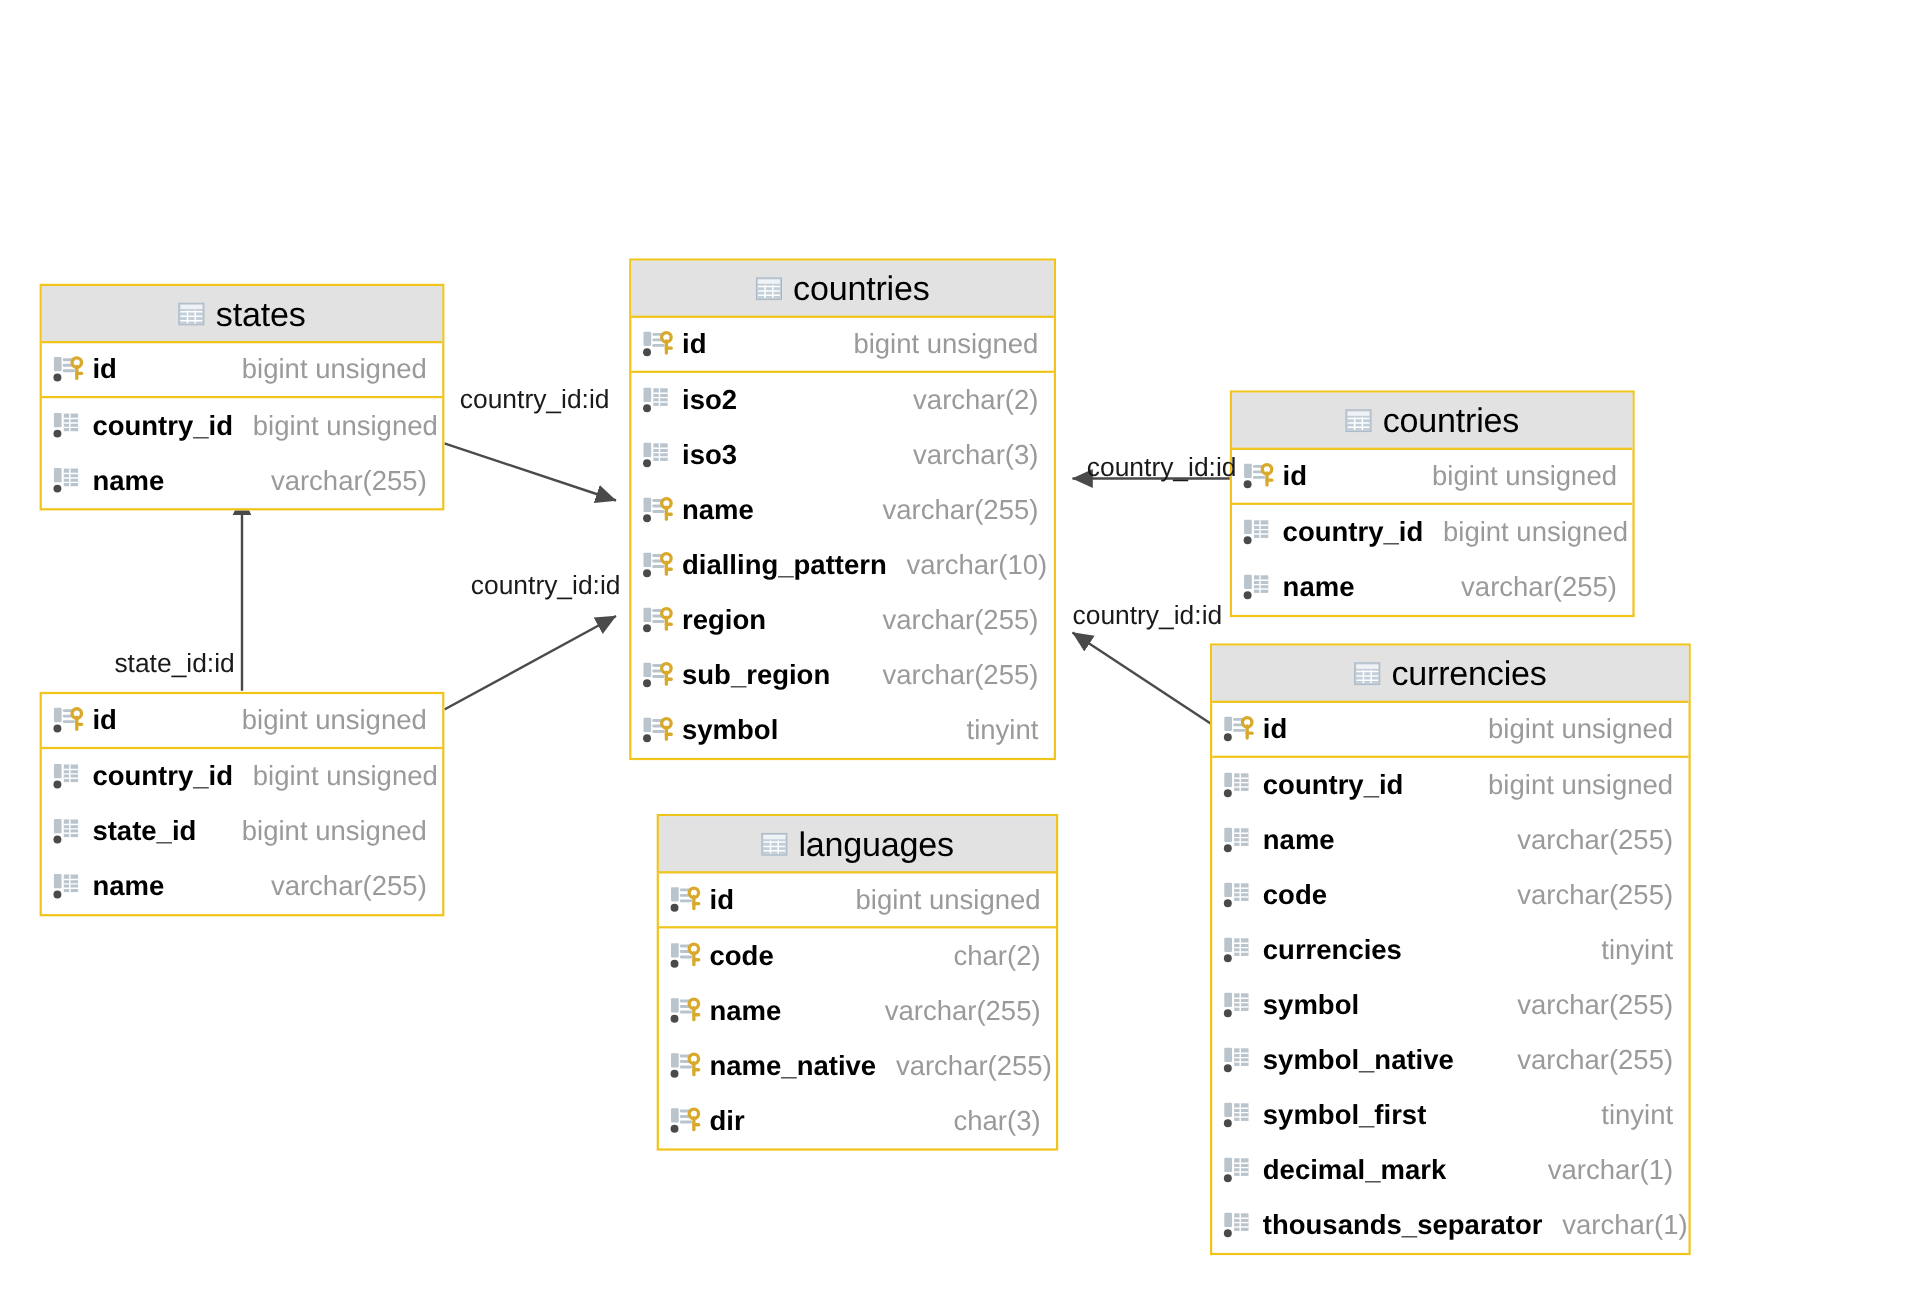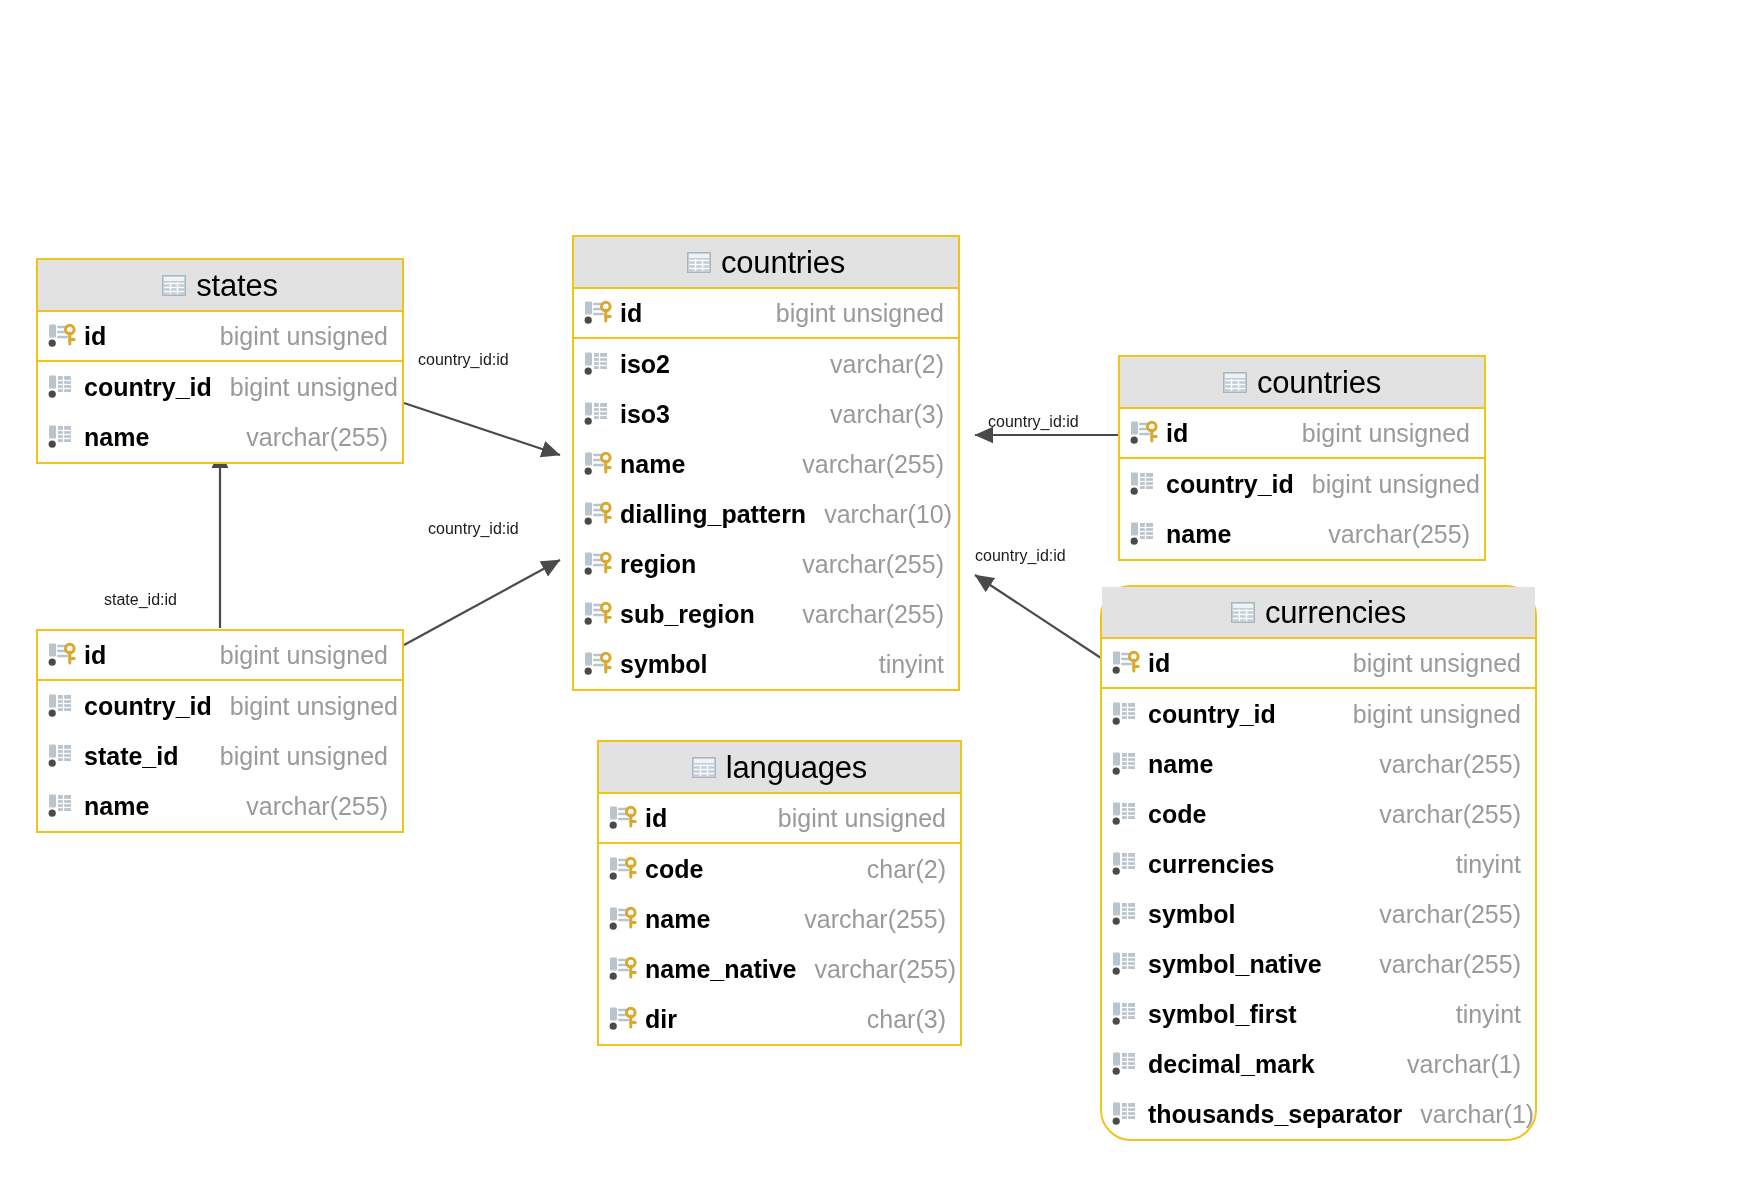--- a/index.html
+++ b/index.html
@@ -86,21 +86,21 @@
     margin-left: auto;
     padding-left: 18px;
     font-size: 25px;
     color: #9a9a9a;
     white-space: nowrap;
     line-height: 1;
     font-weight: 400;
   }
   .edge-label {
     position: absolute;
-    font-size: 16px;
+    font-size: 24px;
     color: #1a1a1a;
     white-space: nowrap;
     line-height: 1;
     font-family: "Liberation Sans", sans-serif;
   }
 </style>
 </head>
 <body>
 
 <div id="canvas">
@@ -456,21 +456,21 @@
                 <line x1="10" y1="6.5" x2="23" y2="6.5"></line>
                 <line x1="10" y1="10.5" x2="23" y2="10.5"></line>
                 <line x1="10" y1="14.5" x2="23" y2="14.5"></line>
                 <line x1="15.5" y1="2" x2="15.5" y2="18"></line>
               </g>
             </svg></span>
           <span class="attr-name">name</span>
           <span class="attr-type">varchar(255)</span>
         </div>
       </div>
-      <div class="entity" style="left: 1100px; top: 585px; width: 437px; border-radius: 31px;">
+      <div class="entity" style="left: 1100px; top: 585px; width: 437px;">
         <div class="entity-header">
           <span class="table-glyph"><svg width="24" height="21" viewBox="0 0 24 21">
               <rect x="0.5" y="0.5" width="23" height="20" fill="#c2ced8" stroke="#a8b6c2"></rect>
               <rect x="2" y="2" width="20" height="4" fill="#ffffff" opacity="0.75"></rect>
               <g stroke="#ffffff" stroke-width="1.4">
                 <line x1="2" y1="8.5" x2="22" y2="8.5"></line>
                 <line x1="2" y1="12.5" x2="22" y2="12.5"></line>
                 <line x1="2" y1="16.5" x2="22" y2="16.5"></line>
                 <line x1="8.5" y1="7" x2="8.5" y2="19"></line>
                 <line x1="15.5" y1="7" x2="15.5" y2="19"></line>

